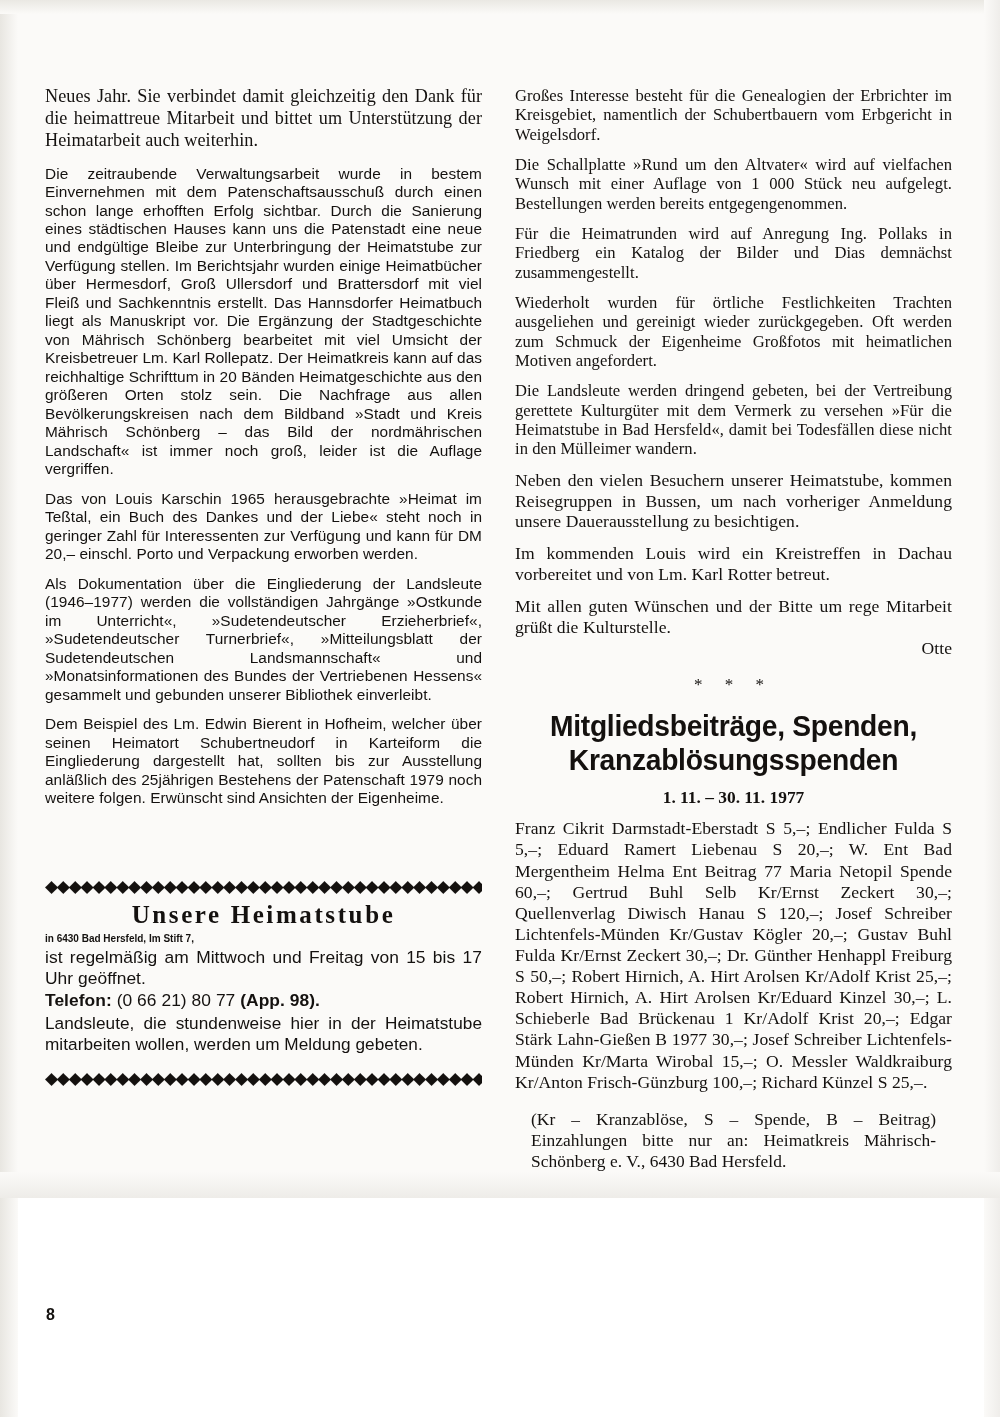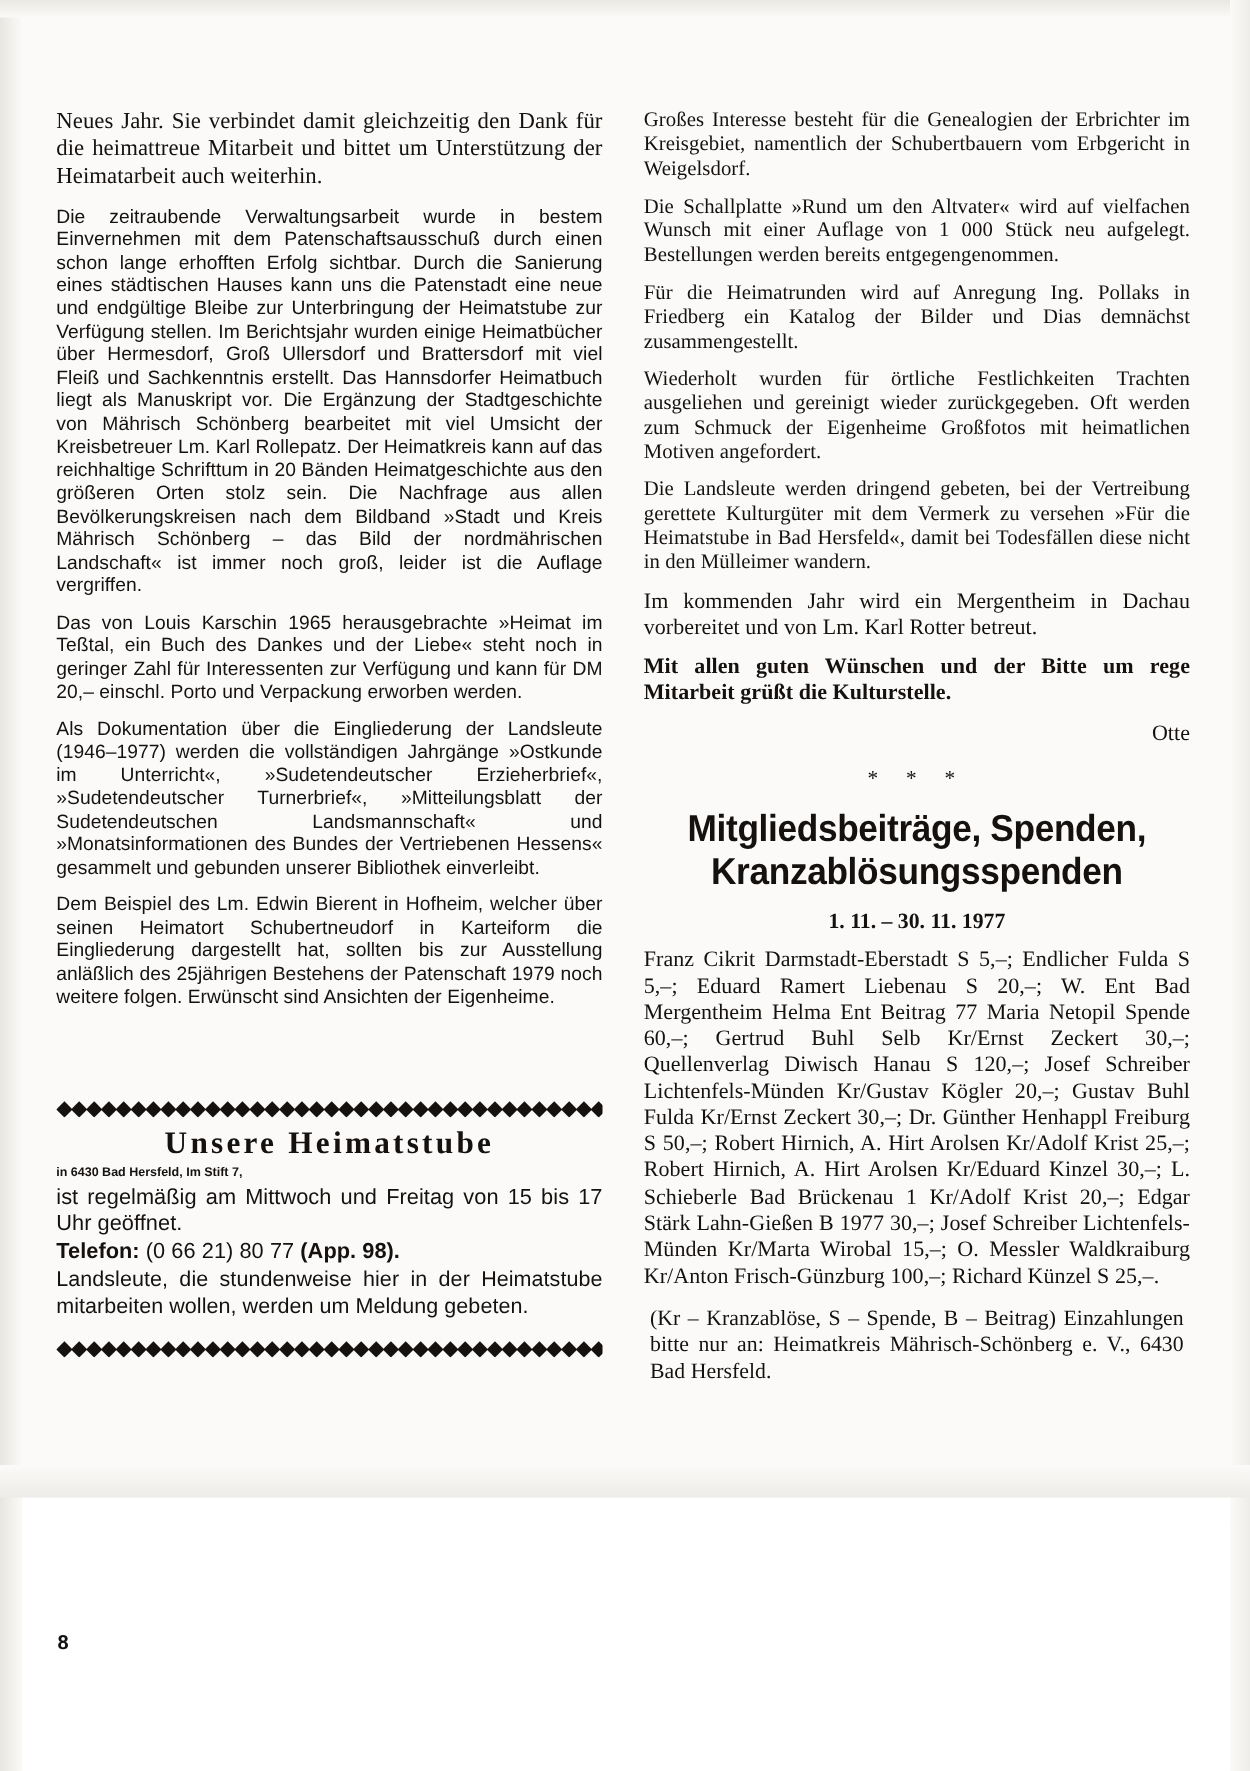--- a/index.html
+++ b/index.html
@@ -59,21 +59,21 @@
   .col-right { left: 470px; }
 
   p {
     margin: 0 0 11px 0;
     font-size: 16.6px;
     line-height: 1.165;
     text-align: justify;
     hyphens: none;
     letter-spacing: 0.05px;
   }
-  p.tight { margin-bottom: 12px; font-weight: bold; }
+  p.tight { margin-bottom: 0; }
   p.first {
     margin-bottom: 13px;
   }
   .lead {
     font-size: 18.2px;
     line-height: 1.2;
   }
   .bigger {
     font-size: 17.6px;
     line-height: 1.19;
@@ -162,21 +162,21 @@
   .donors {
     font-size: 17.6px;
     line-height: 1.2;
     text-align: justify;
     margin: 0 0 13px 0;
   }
   .legend {
     font-size: 17.4px;
     line-height: 1.2;
     text-align: justify;
-    margin: 5px;
+    margin: 16px;
   }
   .right-signature {
     text-align: right;
   }
 
   .page-number {
     position: absolute;
     left: 46px;
     top: 1306px;
     font-family: "Liberation Sans", sans-serif;
@@ -242,21 +242,22 @@
     </div>
 
     <div class="col col-right">
 
       <p>Großes Interesse besteht für die Genealogien der Erbrichter im Kreisgebiet, namentlich der Schubertbauern vom Erbgericht in Weigelsdorf.</p>
       <p>Die Schallplatte »Rund um den Altvater« wird auf vielfachen Wunsch mit einer Auflage von 1 000 Stück neu aufgelegt. Bestellungen werden bereits entgegengenommen.</p>
       <p>Für die Heimatrunden wird auf Anregung Ing. Pollaks in Friedberg ein Katalog der Bilder und Dias demnächst zusammengestellt.</p>
       <p>Wiederholt wurden für örtliche Festlichkeiten Trachten ausgeliehen und gereinigt wieder zurückgegeben. Oft werden zum Schmuck der Eigenheime Großfotos mit heimatlichen Motiven angefordert.</p>
       <p>Die Landsleute werden dringend gebeten, bei der Vertreibung gerettete Kulturgüter mit dem Vermerk zu versehen »Für die Heimatstube in Bad Hersfeld«, damit bei Todesfällen diese nicht in den Mülleimer wandern.</p>
 
-      <p class="bigger">Im kommenden Jahr wird ein Mergentheim in Dachau vorbereitet und von Lm. Karl Rotter betreut.</p>
+      <p class="bigger">Neben den vielen Besuchern unserer Heimatstube, kommen Reisegruppen in Bussen, um nach vorheriger Anmeldung unsere Dauerausstellung zu besichtigen.</p>
+      <p class="bigger">Im kommenden Louis wird ein Kreistreffen in Dachau vorbereitet und von Lm. Karl Rotter betreut.</p>
       <p class="bigger tight">Mit allen guten Wünschen und der Bitte um rege Mitarbeit grüßt die Kulturstelle.</p>
       <p class="bigger right-signature">Otte</p>
 
       <div class="stars">* * *</div>
 
       <div class="section-head">
         <div>Mitgliedsbeiträge, Spenden,</div>
         <div>Kranzablösungsspenden</div>
       </div>
 

